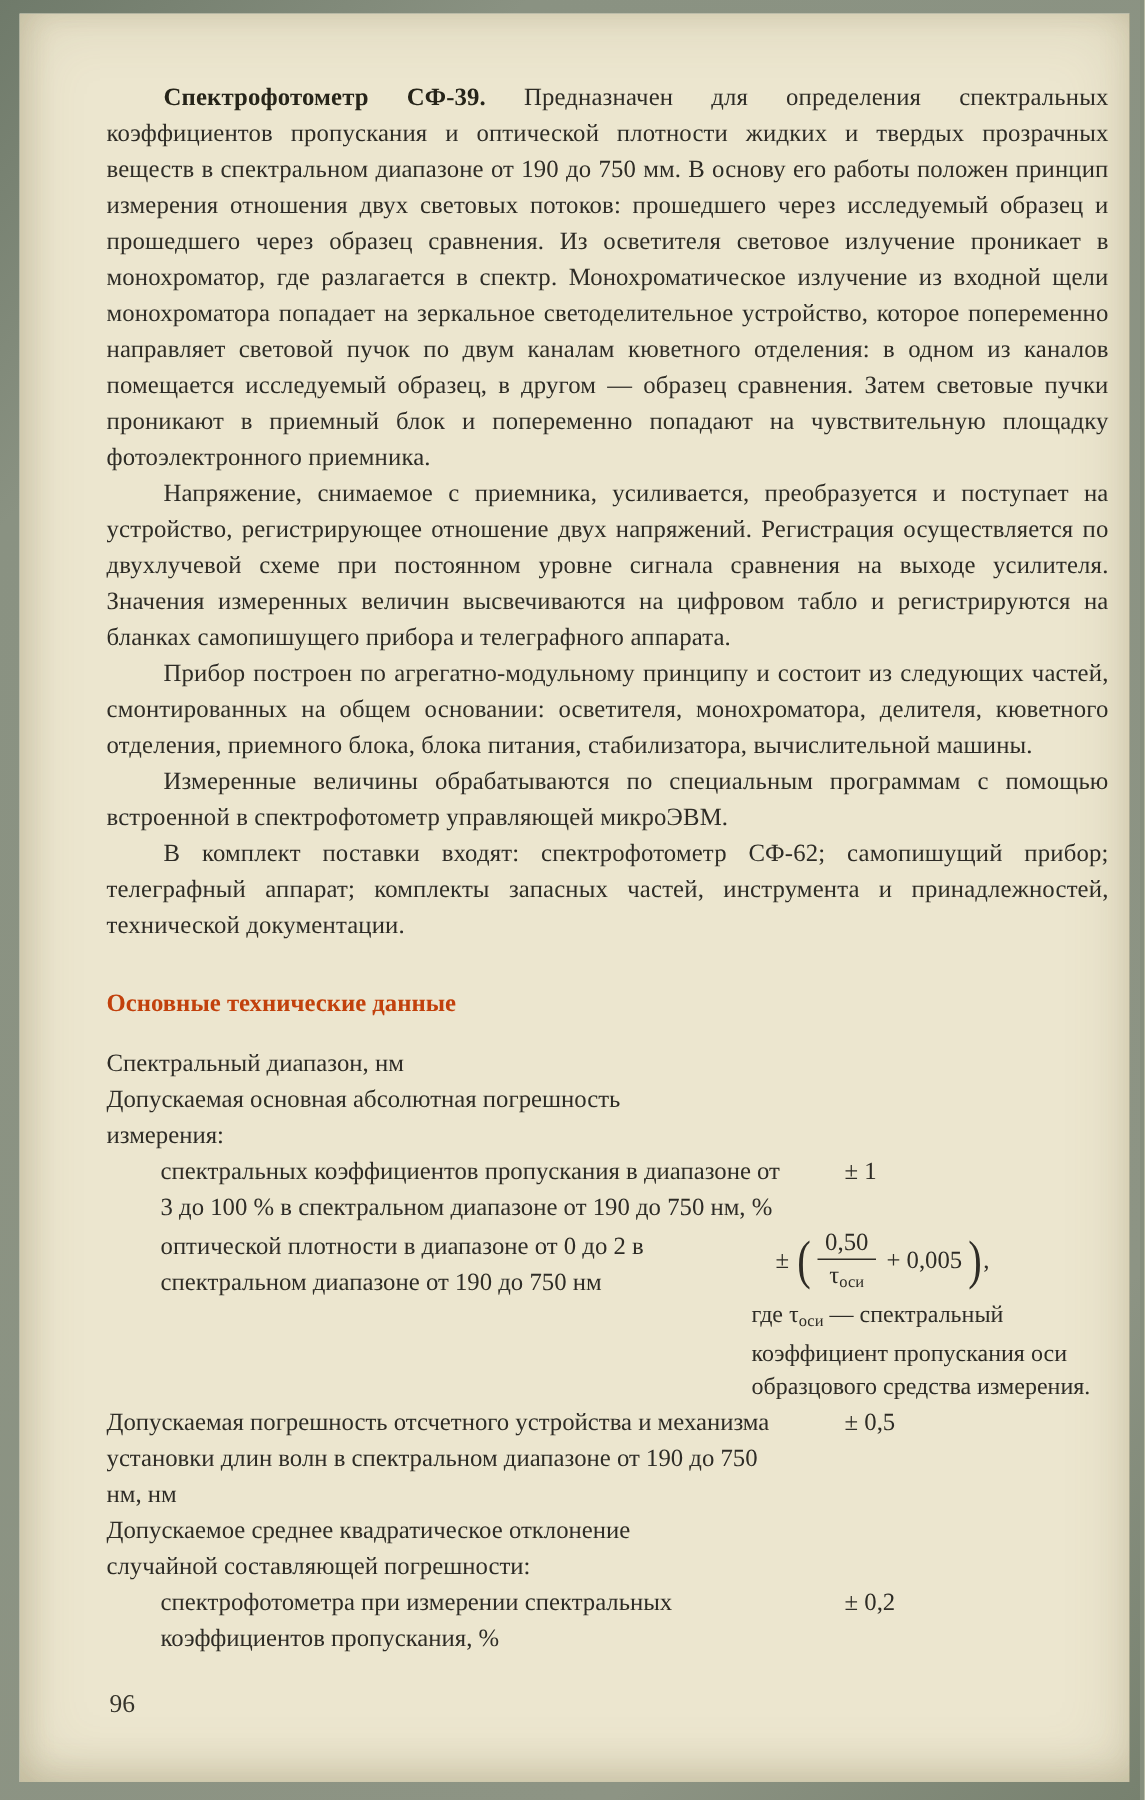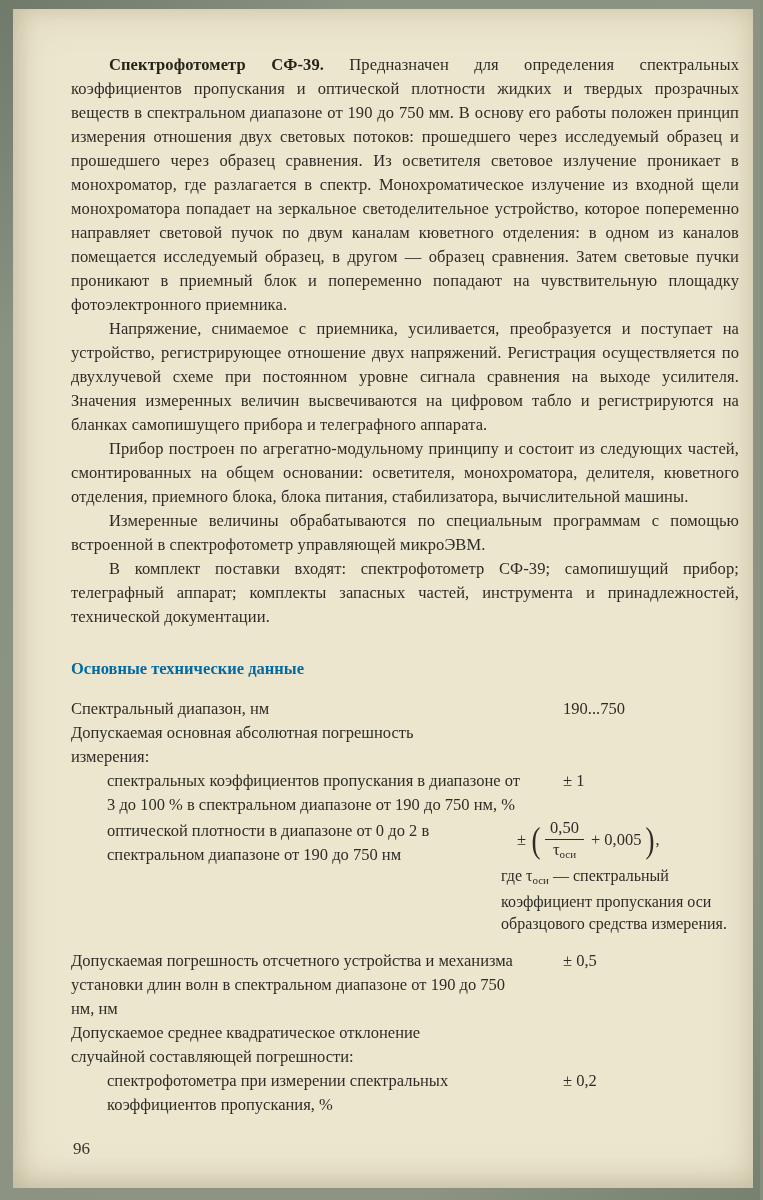--- a/index.html
+++ b/index.html
@@ -30,37 +30,37 @@
     text-align: justify;
     text-indent: 38px;
     letter-spacing: 0.1px;
   }
   .para b { color: #262419; }
   .section-heading {
     margin: 28px 0 16px 0;
     font-size: 16.5px;
     line-height: 24px;
     font-weight: bold;
-    color: #0369a1;
+    color: #c2410c;
   }
   .specs { font-size: 16.5px; line-height: 24px; }
   .spec-row { display: flex; align-items: flex-start; }
   .spec-label {
     box-sizing: border-box;
     width: 480px;
     padding-right: 20px;
     flex: 0 0 auto;
   }
   .spec-label.full { width: 380px; padding-right: 0; }
   .spec-label.indent { padding-left: 36px; }
   .spec-label.narrow { width: 400px; }
   .spec-value { flex: 1 1 auto; padding-left: 12px; white-space: nowrap; }
   .formula-row { margin-top: 2px; gap: 18px; }
   .formula-row .spec-value { white-space: normal; }
-  .gap-top { margin-top: 14px; }
+  .gap-top { }
   .formula {
     display: flex;
     align-items: center;
     margin-left: 16px;
     margin-bottom: 4px;
     white-space: nowrap;
   }
   .formula .pm { margin-right: 4px; }
   .formula .paren {
     font-size: 36px;
@@ -104,29 +104,28 @@
   <div class="page">
 
     <p class="para"><b>Спектрофотометр СФ-39.</b><span> Предназначен для определения спектральных коэффициентов пропускания и оптической плотности жидких и твердых прозрачных веществ в спектральном диапазоне от 190 до 750 мм. В основу его работы положен принцип измерения отношения двух световых потоков: прошедшего через исследуемый образец и прошедшего через образец сравнения. Из осветителя световое излучение проникает в монохроматор, где разлагается в спектр. Монохроматическое излучение из входной щели монохроматора попадает на зеркальное светоделительное устройство, которое попеременно направляет световой пучок по двум каналам кюветного отделения: в одном из каналов помещается исследуемый образец, в другом — образец сравнения. Затем световые пучки проникают в приемный блок и попеременно попадают на чувствительную площадку фотоэлектронного приемника.</span></p>
 
     <p class="para">Напряжение, снимаемое с приемника, усиливается, преобразуется и поступает на устройство, регистрирующее отношение двух напряжений. Регистрация осуществляется по двухлучевой схеме при постоянном уровне сигнала сравнения на выходе усилителя. Значения измеренных величин высвечиваются на цифровом табло и регистрируются на бланках самопишущего прибора и телеграфного аппарата.</p>
 
     <p class="para">Прибор построен по агрегатно-модульному принципу и состоит из следующих частей, смонтированных на общем основании: осветителя, монохроматора, делителя, кюветного отделения, приемного блока, блока питания, стабилизатора, вычислительной машины.</p>
 
     <p class="para">Измеренные величины обрабатываются по специальным программам с помощью встроенной в спектрофотометр управляющей микроЭВМ.</p>
 
-    <p class="para">В комплект поставки входят: спектрофотометр СФ-39; самопишущий прибор; телеграфный аппарат; комплекты запасных частей, инструмента и принадлежностей, технической документации.</p>
+    <p class="para">В комплект поставки входят: спектрофотометр СФ-62; самопишущий прибор; телеграфный аппарат; комплекты запасных частей, инструмента и принадлежностей, технической документации.</p>
 
     <h3 class="section-heading">Основные технические данные</h3>
 
     <div class="specs">
 
       <div class="spec-row">
         <div class="spec-label">Спектральный диапазон, нм</div>
-        <div class="spec-value">190...750</div>
       </div>
 
       <div class="spec-row">
         <div class="spec-label full">Допускаемая основная абсолютная погрешность измерения:</div>
       </div>
 
       <div class="spec-row">
         <div class="spec-label indent">спектральных коэффициентов пропускания в диапазоне от 3 до 100 % в спектральном диапазоне от 190 до 750 нм, %</div>
         <div class="spec-value">± 1</div>
       </div>

